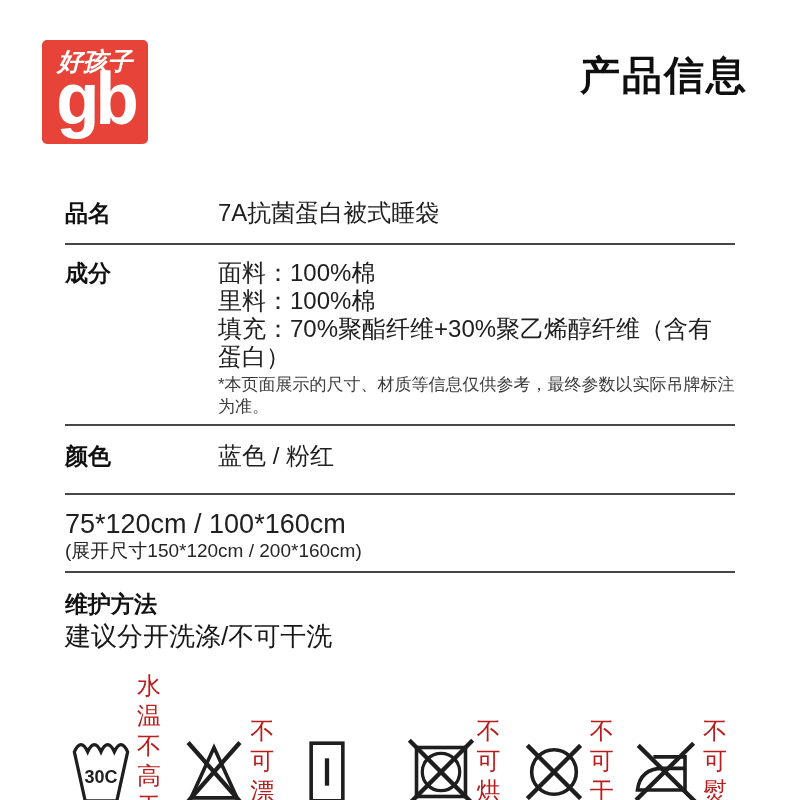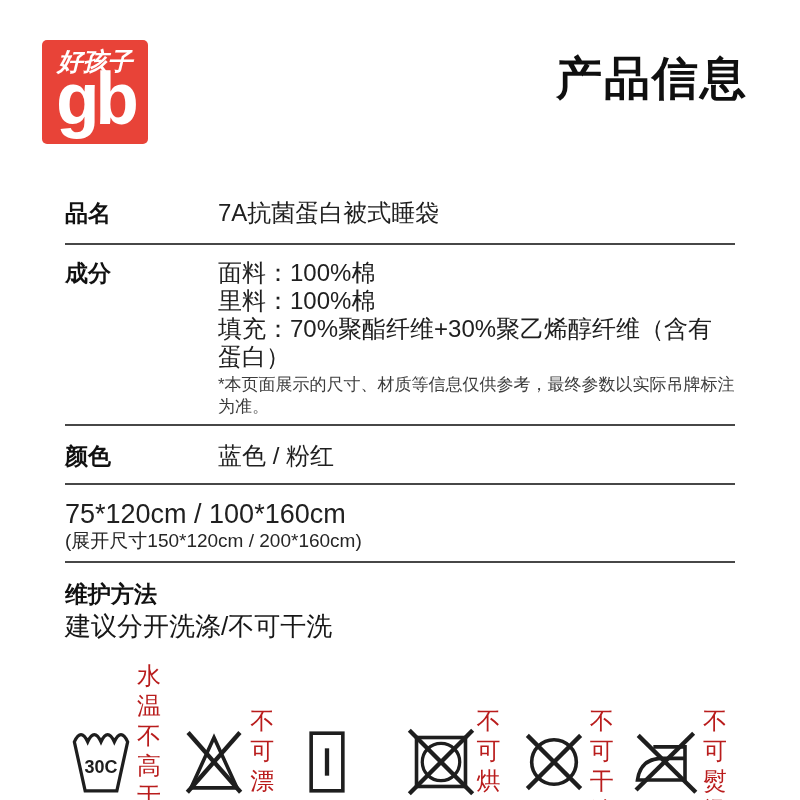--- a/index.html
+++ b/index.html
@@ -10,35 +10,35 @@
   }
   
   .logo{
     position:absolute;left:42px;top:40px;width:106px;height:104px;
     border-radius:5px;overflow:hidden;text-align:center;color:#fff;
   }
   .logo-top{font-size:25px;font-weight:bold;font-style:italic;margin-top:7px;line-height:28px;}
   .logo-gb{font-size:74px;font-weight:bold;line-height:0.88;letter-spacing:-4px;margin-top:-3px;
     font-family:Liberation Mono, monospace;}
   .page-title{
-    position:absolute;right:52px;top:48px;font-size:46px;font-weight:bold;
+    position:absolute;right:52px;top:48px;font-size:40px;font-weight:bold;
     letter-spacing:2px;color:#0f0f0f;
   }
   
   .content{position:absolute;left:65px;top:190px;width:670px;}
   .row{display:flex;align-items:flex-start;border-bottom:2px solid #474747;}
   .row-label{width:153px;flex-shrink:0;font-weight:bold;font-size:23px;line-height:28px;color:#111;}
   .row-value{flex:1;min-width:0;}
   .value-line{font-size:24px;line-height:28px;color:#202020;}
   .row-note{font-size:17px;line-height:22px;color:#3c3c3c;margin-top:3px;}
   .row-sub{font-size:19px;line-height:24px;color:#262626;}
   .row-pinming{padding:9px 0 16px;}
   .row-chengfen{padding:14px 0 6px;}
   .row-chengfen .value-line{line-height:28px;}
-  .row-yanse{padding:16px 0 13px;}
+  .row-yanse{padding:16px 0 23px;}
   .row-guige{padding:14px 0 8px;}
   .row-guige .value-line{font-size:27px;line-height:30px;}
   
   .care-heading{font-size:23px;font-weight:bold;margin-top:16px;line-height:30px;color:#111;}
   .care-sub{font-size:26px;line-height:34px;color:#171717;}
   .care-icons{display:flex;justify-content:space-between;margin-top:10px;}
   .care-item{width:104px;display:flex;flex-direction:row;align-items:center;}
   .care-item svg{width:72px;height:72px;display:block;}
   .care-label{font-size:24px;line-height:30px;text-align:left;margin-top:8px;color:#b91c1c;}
 </style>

